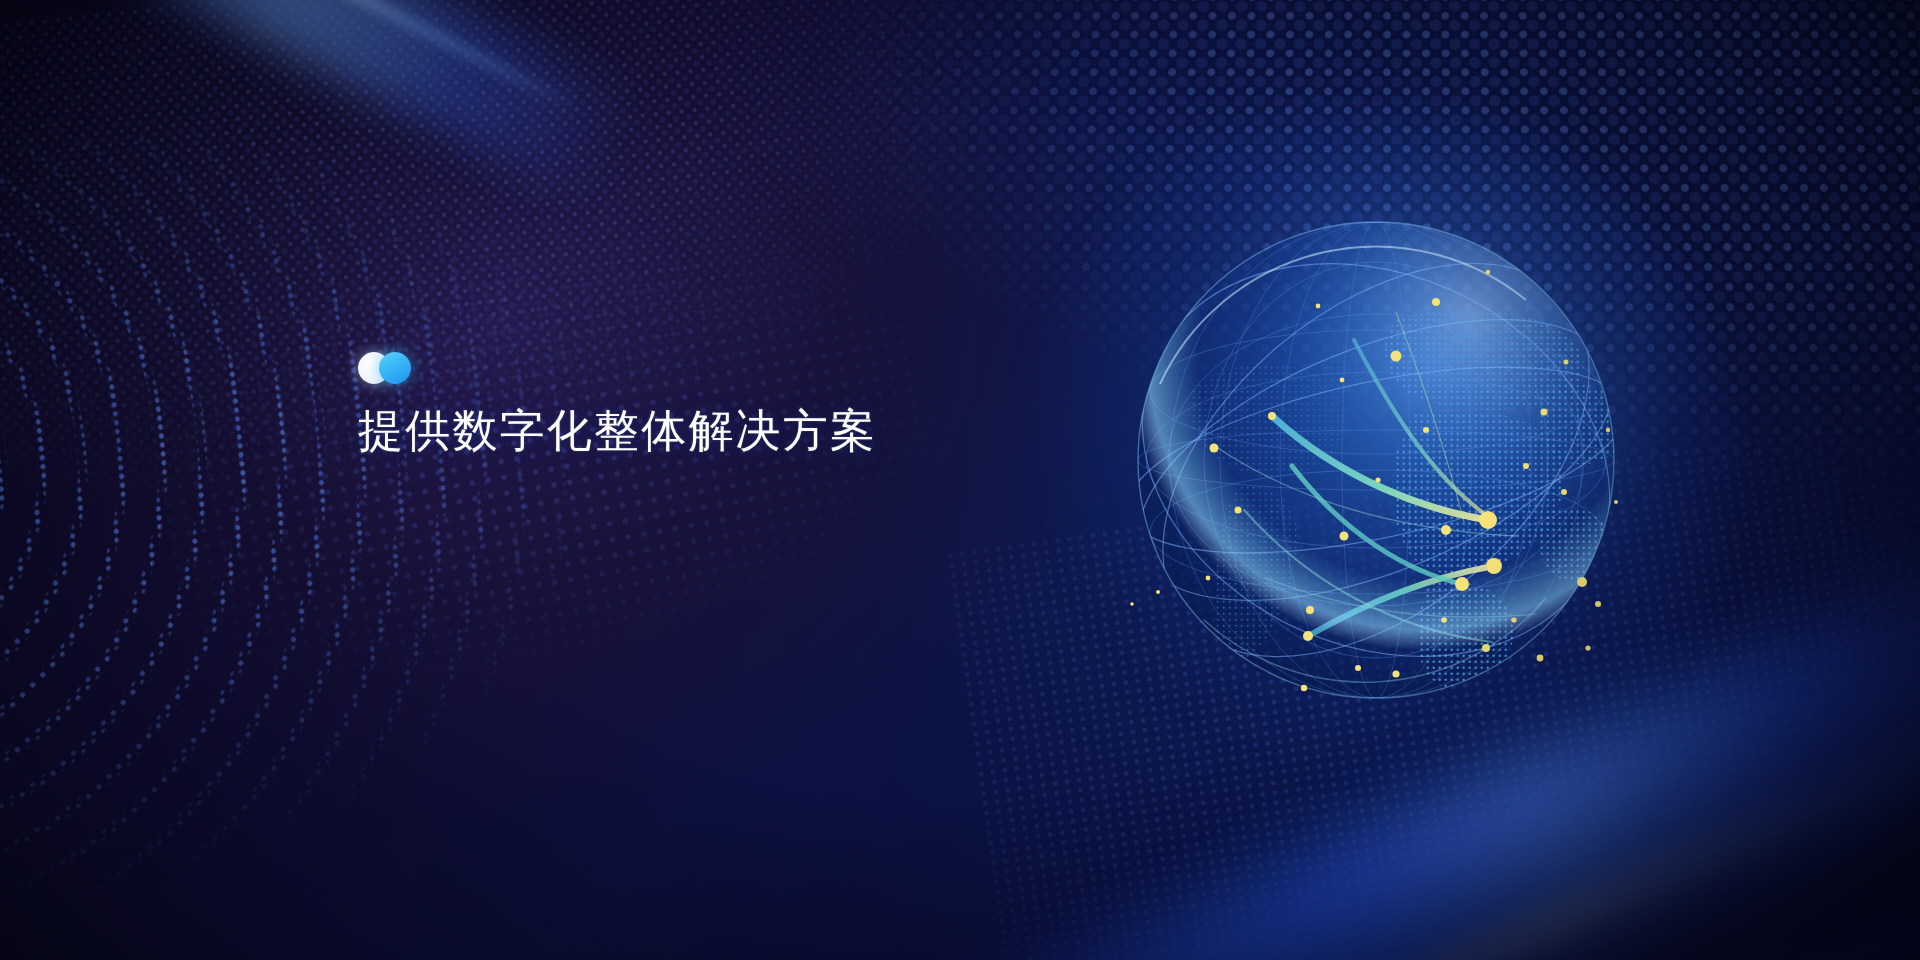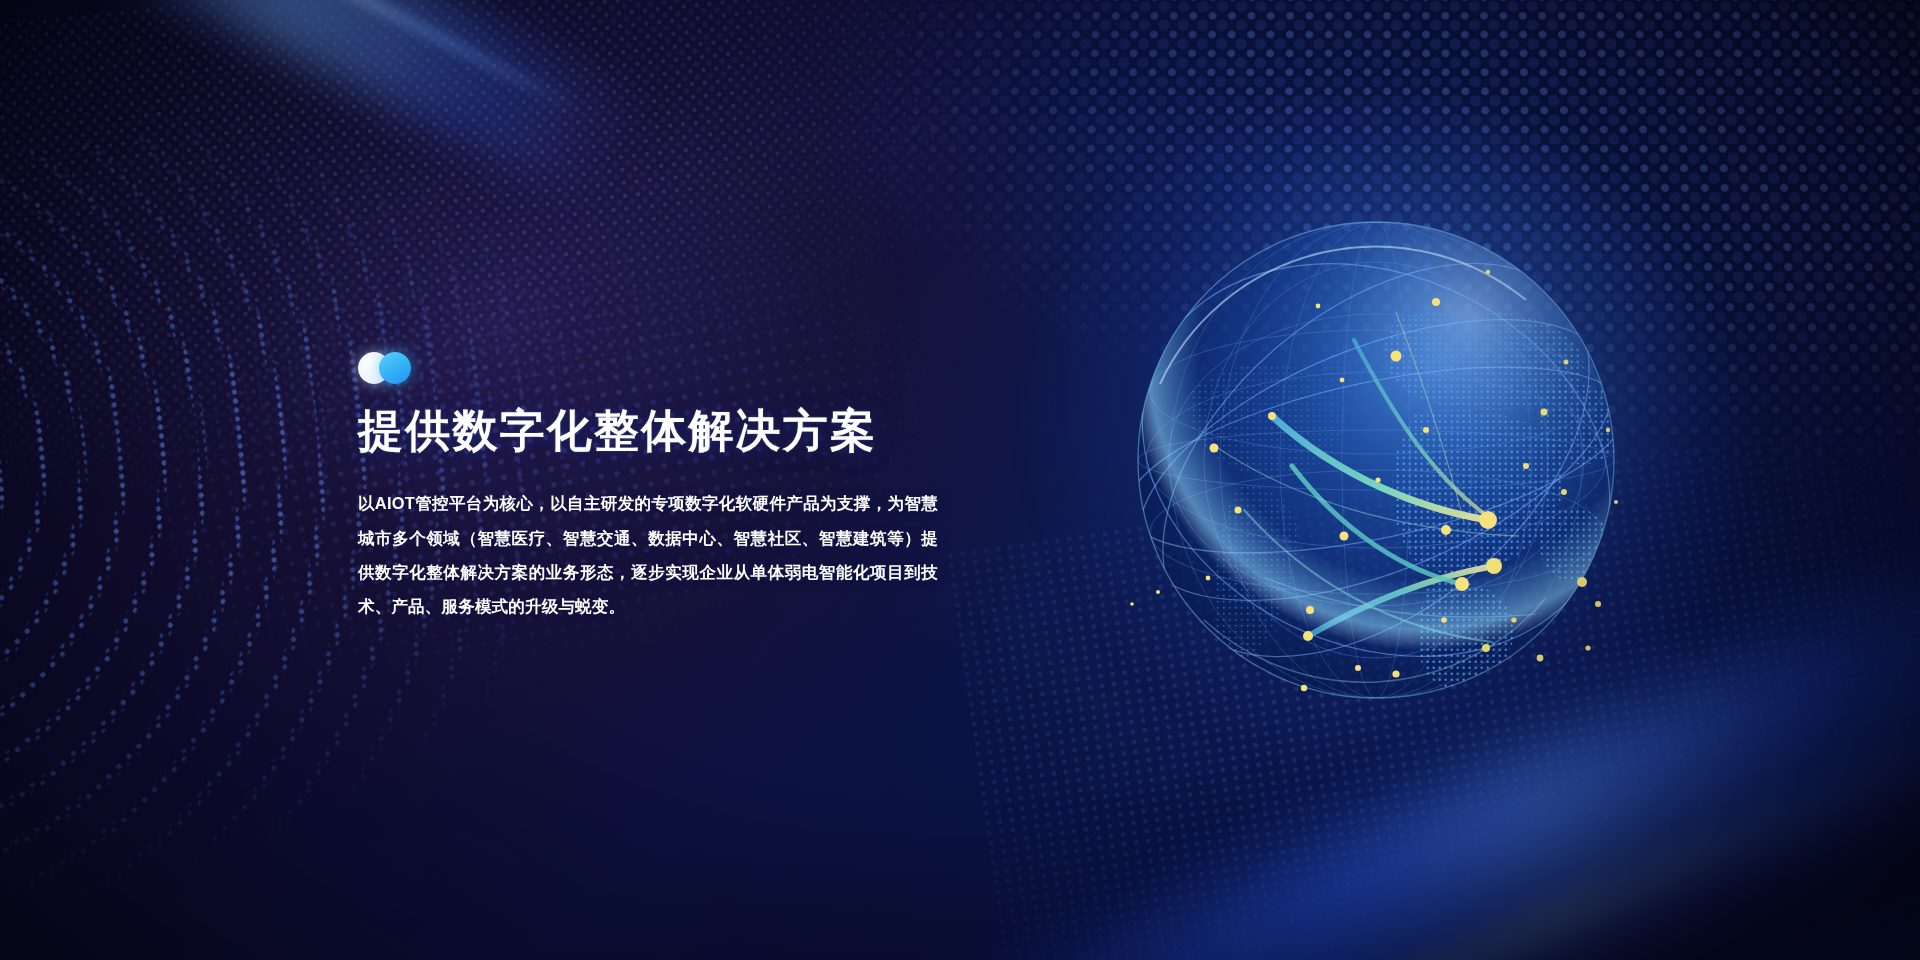--- a/index.html
+++ b/index.html
@@ -215,21 +215,21 @@
     box-shadow:0 0 14px rgba(200,225,255,0.55);
   }
   #logo-dots .dot.cyan {
     left:21px;
     background:linear-gradient(150deg, #5fd2ff 0%, #36b4f7 48%, #1f93ec 100%);
     box-shadow:0 0 16px rgba(60,180,250,0.6);
   }
 
   #headline {
     font-size:45px;
-    font-weight:700;
+    font-weight:400;
     letter-spacing:2.2px;
     color:#ffffff;
     line-height:1.12;
     margin-bottom:30px;
     text-shadow:0 2px 18px rgba(20,40,120,0.75), 0 0 2px rgba(255,255,255,0.25);
     white-space:nowrap;
   }
 
   #subcopy {
     width:580px;
@@ -401,16 +401,15 @@
   </div>
 
   <div id="vignette"></div>
 
   <div id="content">
     <div id="logo-dots">
       <span class="dot white"></span>
       <span class="dot cyan"></span>
     </div>
     <h1 id="headline">提供数字化整体解决方案</h1>
-    <p id="subcopy">以AIOT管控平台为核心，以自主研发的专项数字化软硬件产品为支撑，为智慧城市多个领域（智慧医疗、智慧交通、数据中心、智慧社区、智慧建筑等）提供数字化整体解决方案的业务形态，逐步实现企业从单体弱电智能化项目到技术、产品、服务模式的升级与蜕变。</p>
   </div>
 
 </div>
 
 </body></html>

